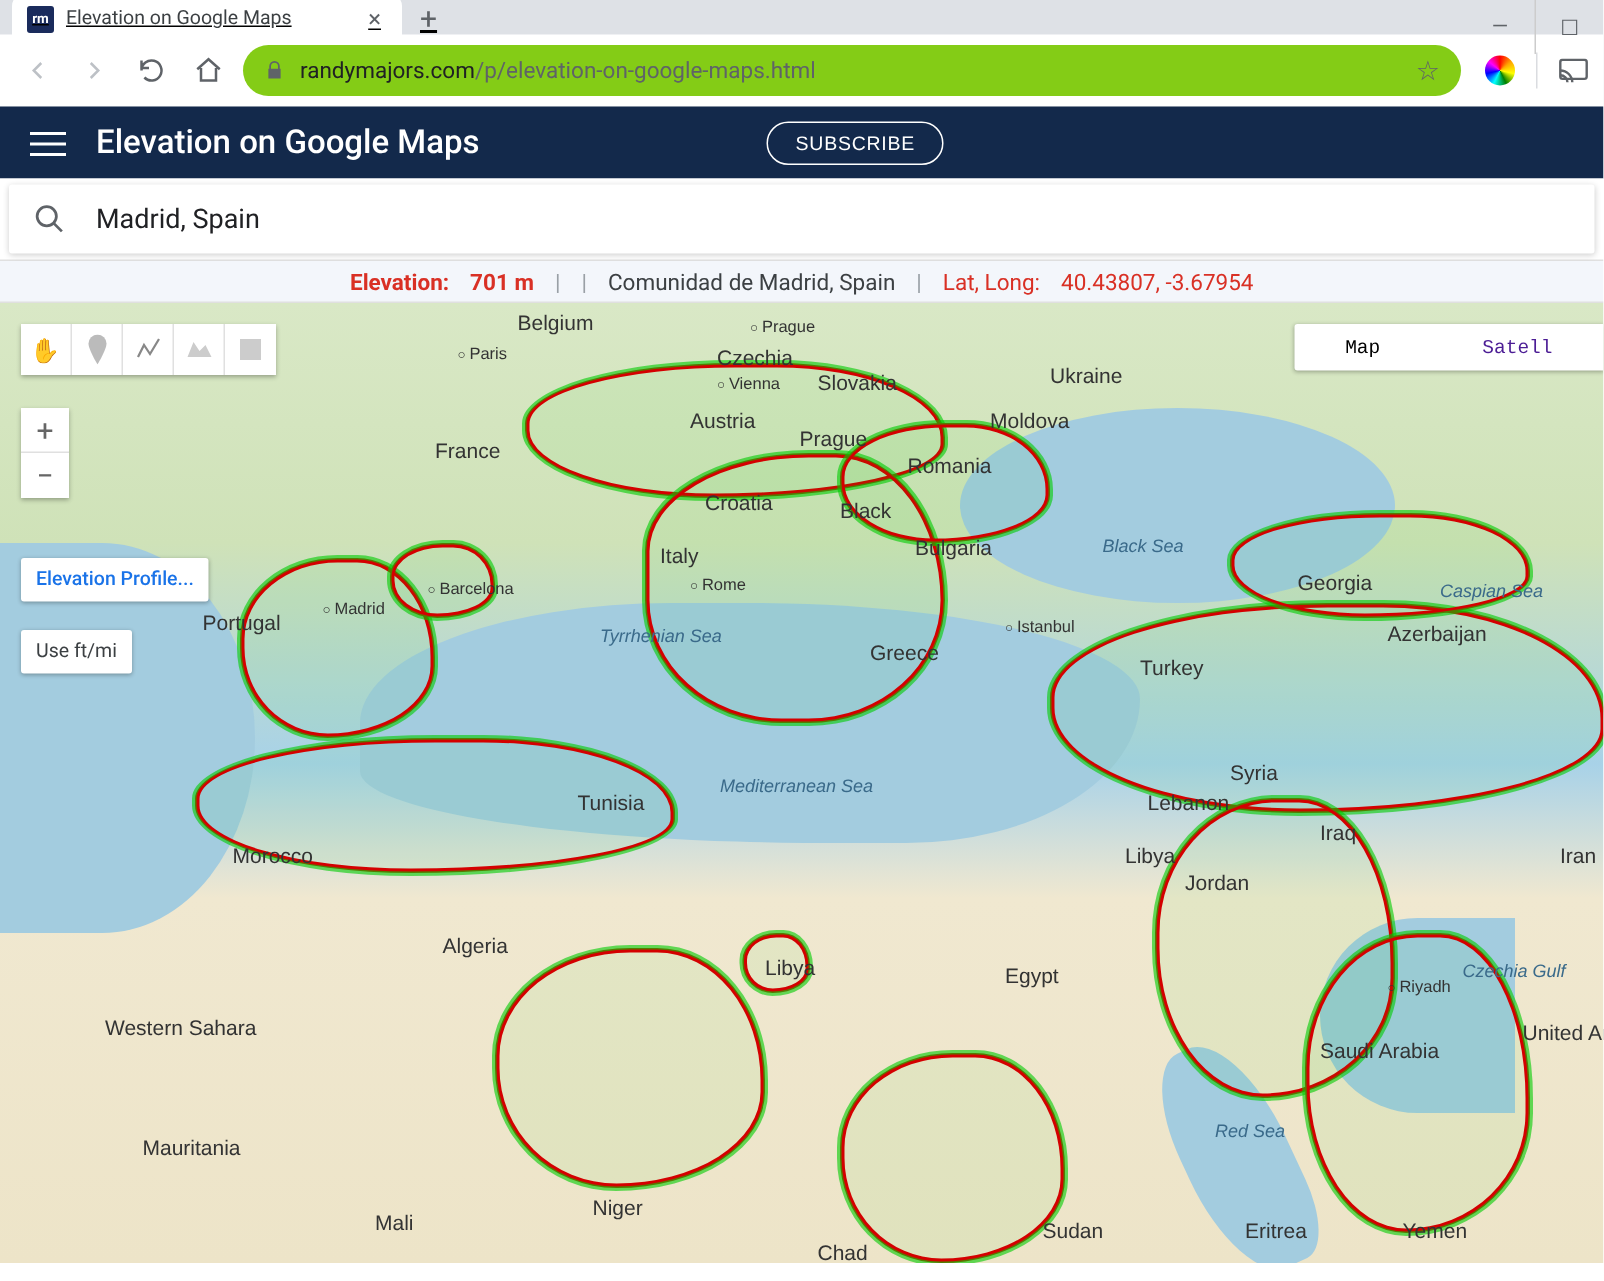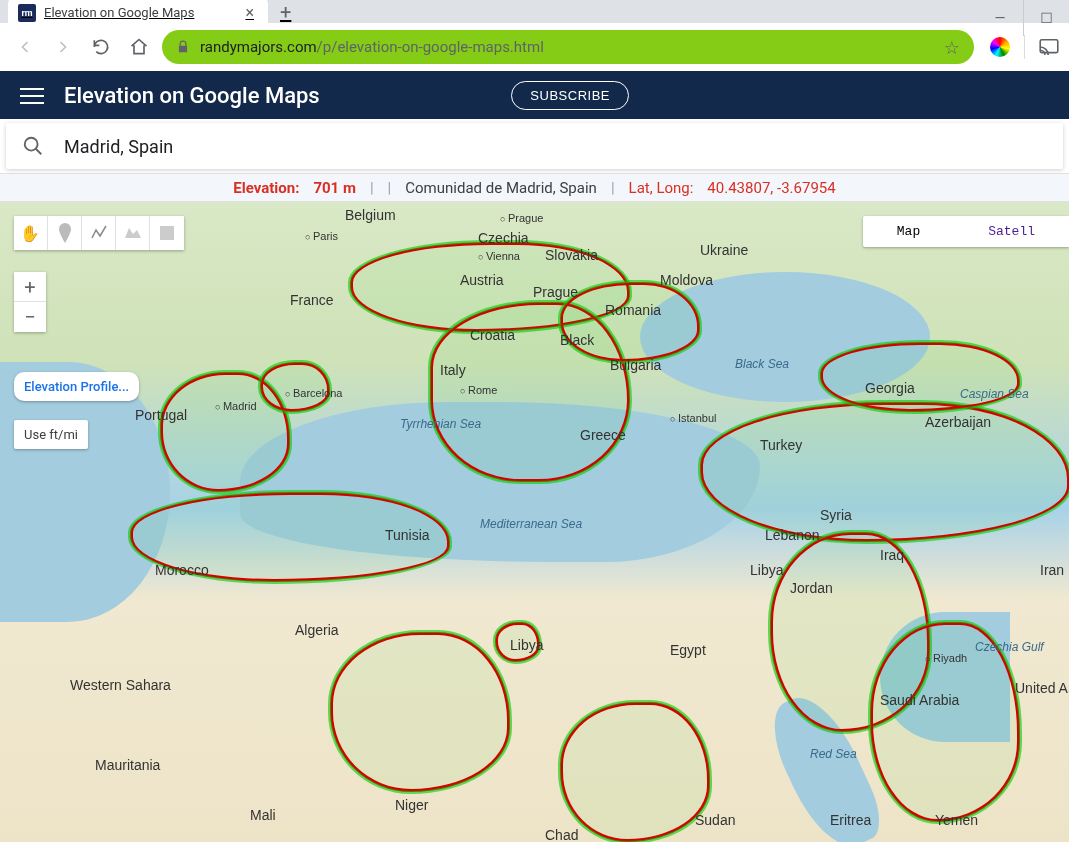--- a/index.html
+++ b/index.html
@@ -70,21 +70,21 @@
   .tool-row { position: absolute; top: 14px; left: 14px; display: flex; gap: 0; background: #fff; box-shadow: 0 1px 3px rgba(0,0,0,0.3); }
   .tool-btn { width: 34px; height: 34px; display: flex; align-items: center; justify-content: center; border-right: 1px solid #e0e0e0; cursor: pointer; }
   .tool-btn:last-child { border-right: none; }
   .tool-btn svg, .tool-btn span { color: #666; }
 
   .zoom-col { position: absolute; top: 70px; left: 14px; background: #fff; box-shadow: 0 1px 3px rgba(0,0,0,0.3); width: 32px; }
   .zoom-btn { height: 30px; display: flex; align-items: center; justify-content: center; font-size: 20px; color: #666; cursor: pointer; border-bottom: 1px solid #e0e0e0; }
   .zoom-btn:last-child { border-bottom: none; }
 
   .side-btn { position: absolute; left: 14px; background: #fff; box-shadow: 0 1px 3px rgba(0,0,0,0.3); font-size: 13px; padding: 7px 10px; cursor: pointer; border-radius: 2px; }
-  .elev-profile { top: 170px; color: #1a73e8; font-weight: 500; border-radius: 10px; }
+  .elev-profile { top: 170px; color: #1a73e8; font-weight: 500; }
   .use-ft { top: 218px; color: #3c4043; }
 
   .maptype { position: absolute; top: 14px; right: 0; display: flex; background: #fff; box-shadow: 0 1px 3px rgba(0,0,0,0.3); font-size: 13px; border-radius: 2px 0 0 2px; }
   .maptype div { padding: 8px 34px; cursor: pointer; font-family: Liberation Mono, monospace; }
   .maptype .active { font-weight: 500; color: #000; }
   .maptype .inactive { color: #4c1d95; }
 
   .show-similar { position: absolute; bottom: 6px; left: 14px; background: #fff; padding: 4px 8px; font-size: 14px; display: flex; align-items: center; gap: 4px; box-shadow: 0 1px 3px rgba(0,0,0,0.2); }
   .show-similar input { width: 14px; height: 14px; }
   .show-similar label { color: #d93025; cursor: pointer; }

